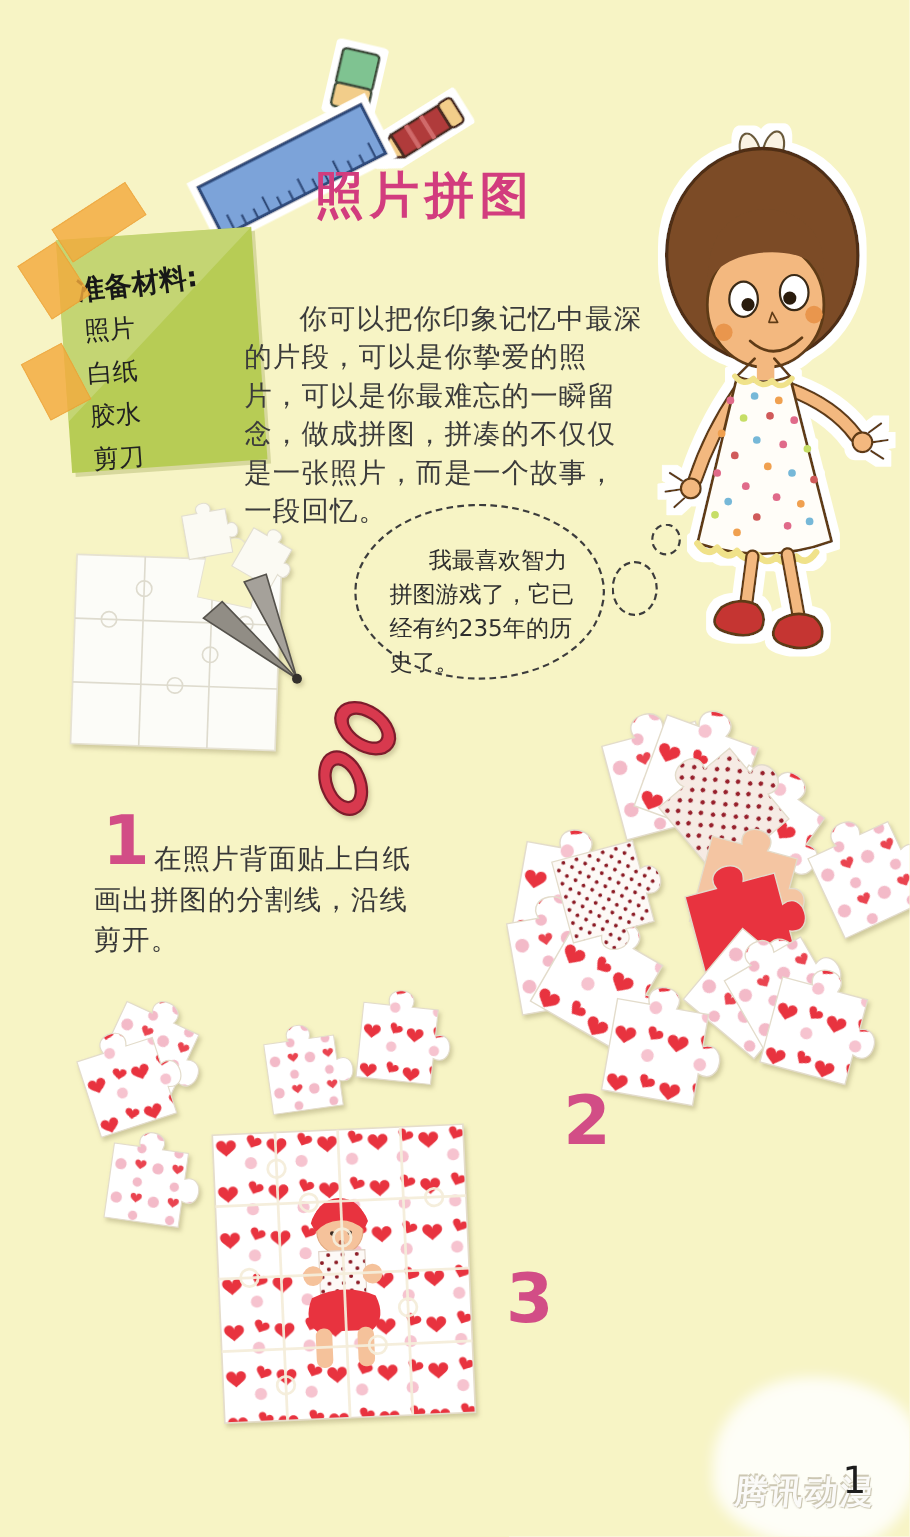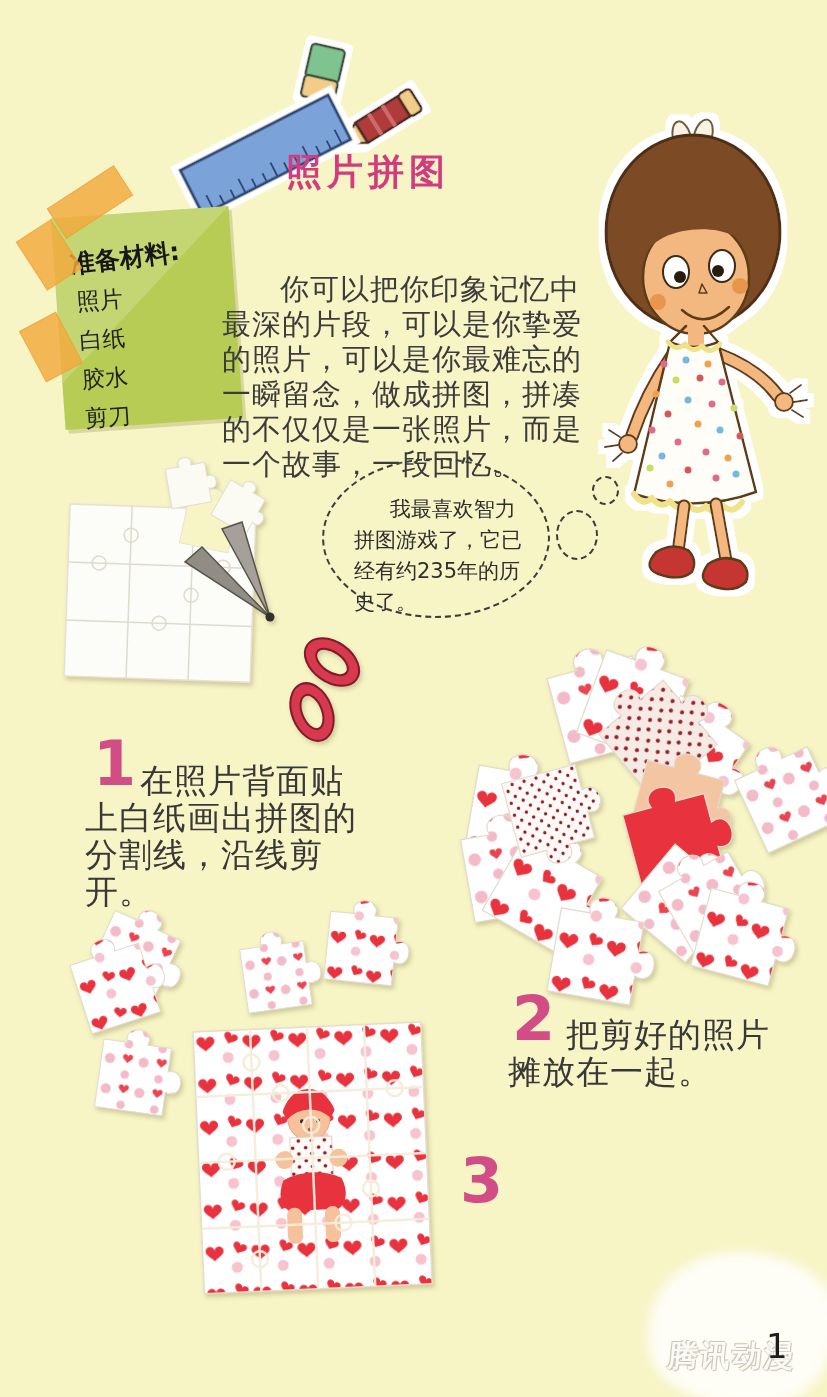--- a/index.html
+++ b/index.html
@@ -1,30 +1,30 @@
 <!DOCTYPE html>
 <html><head>
 <meta charset="utf-8">
 <style>
   html,body{margin:0;padding:0;}
   body{font-family:"DejaVu Sans","Liberation Sans",sans-serif;}
   #page{position:relative;width:827px;height:1397px;background:#f7f4c5;overflow:hidden;}
   .abs{position:absolute;}
-  .title{font-size:36px;font-weight:bold;color:#d23c7e;letter-spacing:5px;white-space:nowrap;}
-  .intro{width:362px;font-size:29px;line-height:35px;color:#3b3b3b;letter-spacing:1px;text-indent:2em;}
+  .title{font-size:45px;font-weight:bold;color:#d23c7e;letter-spacing:5px;white-space:nowrap;}
+  .intro{width:362px;font-size:25px;line-height:35px;color:#3b3b3b;letter-spacing:1px;text-indent:2em;}
   .note{width:178px;height:212px;background:#b7cc55;transform:rotate(-4deg);box-shadow:3px 4px 0 rgba(120,130,40,.25);}
   .note-light{position:absolute;left:0;top:0;width:100%;height:100%;background:rgba(255,255,255,.18);clip-path:polygon(0 0,100% 0,0 78%);}
   .note-head{position:absolute;left:16px;top:28px;font-size:25px;font-weight:bold;color:#171717;transform:rotate(-3deg);}
   .note-items{position:absolute;left:20px;top:66px;font-size:23px;line-height:39px;color:#222;}
   .tape{background:rgba(243,170,60,.82);box-shadow:0 0 0 1px rgba(230,150,40,.35) inset;}
   .bubble{width:228px;height:160px;border:2px dashed #3c3c3c;border-radius:50%;box-sizing:border-box;
           font-size:21px;line-height:31px;color:#2e2e2e;padding:34px 24px 0 30px;text-indent:1.7em;}
   .bcirc{border:2px dashed #3c3c3c;border-radius:50%;}
   .stepnum{font-size:62px;font-weight:bold;color:#d24d86;line-height:1;}
-  .steptext{font-size:33px;line-height:37px;color:#383838;letter-spacing:1px;}
+  .steptext{font-size:25px;line-height:37px;color:#383838;letter-spacing:1px;}
   .pagenum{font-size:34px;color:#1d1d1d;}
   .watermark{font-size:30px;font-weight:bold;color:rgba(255,255,255,.92);
              text-shadow:0 0 2px #c2bda8,1px 1px 0 #cfcab6,-1px -1px 0 #cfcab6;letter-spacing:2px;transform:skewX(-6deg);}
   .cloud{width:190px;height:155px;background:rgba(255,255,255,.85);border-radius:48% 55% 42% 58%/55% 45% 60% 42%;filter:blur(6px);}
   svg{display:block;overflow:visible;}
   .photoShadow{filter:drop-shadow(2px 3px 2px rgba(90,80,40,.25));}
 </style>
 </head>
 <body>
 
@@ -288,21 +288,20 @@
         <circle cx="28" cy="131" r="8"></circle>
           <circle cx="142" cy="197" r="8"></circle>
           <circle cx="85" cy="65" r="8"></circle>
         <circle cx="199" cy="65" r="8"></circle>
           <circle cx="57" cy="230" r="8"></circle>
       </g>
     </g>
   </svg>
 
   <div class="abs stepnum" style="left:512px;top:988px">2</div>
-  <div class="abs steptext" style="left:508px;top:1016px;width:290px;text-indent:58px">把剪好的照片摊放在一起。</div>
 
   <div class="abs stepnum" style="left:460px;top:1150px">3</div>
 
   <div class="abs cloud" style="left:648px;top:1252px"></div>
   <div class="abs watermark" style="left:668px;top:1336px">腾讯动漫</div>
   <div class="abs pagenum" style="left:766px;top:1326px">1</div>
 
 </div>
 
 </body></html>

